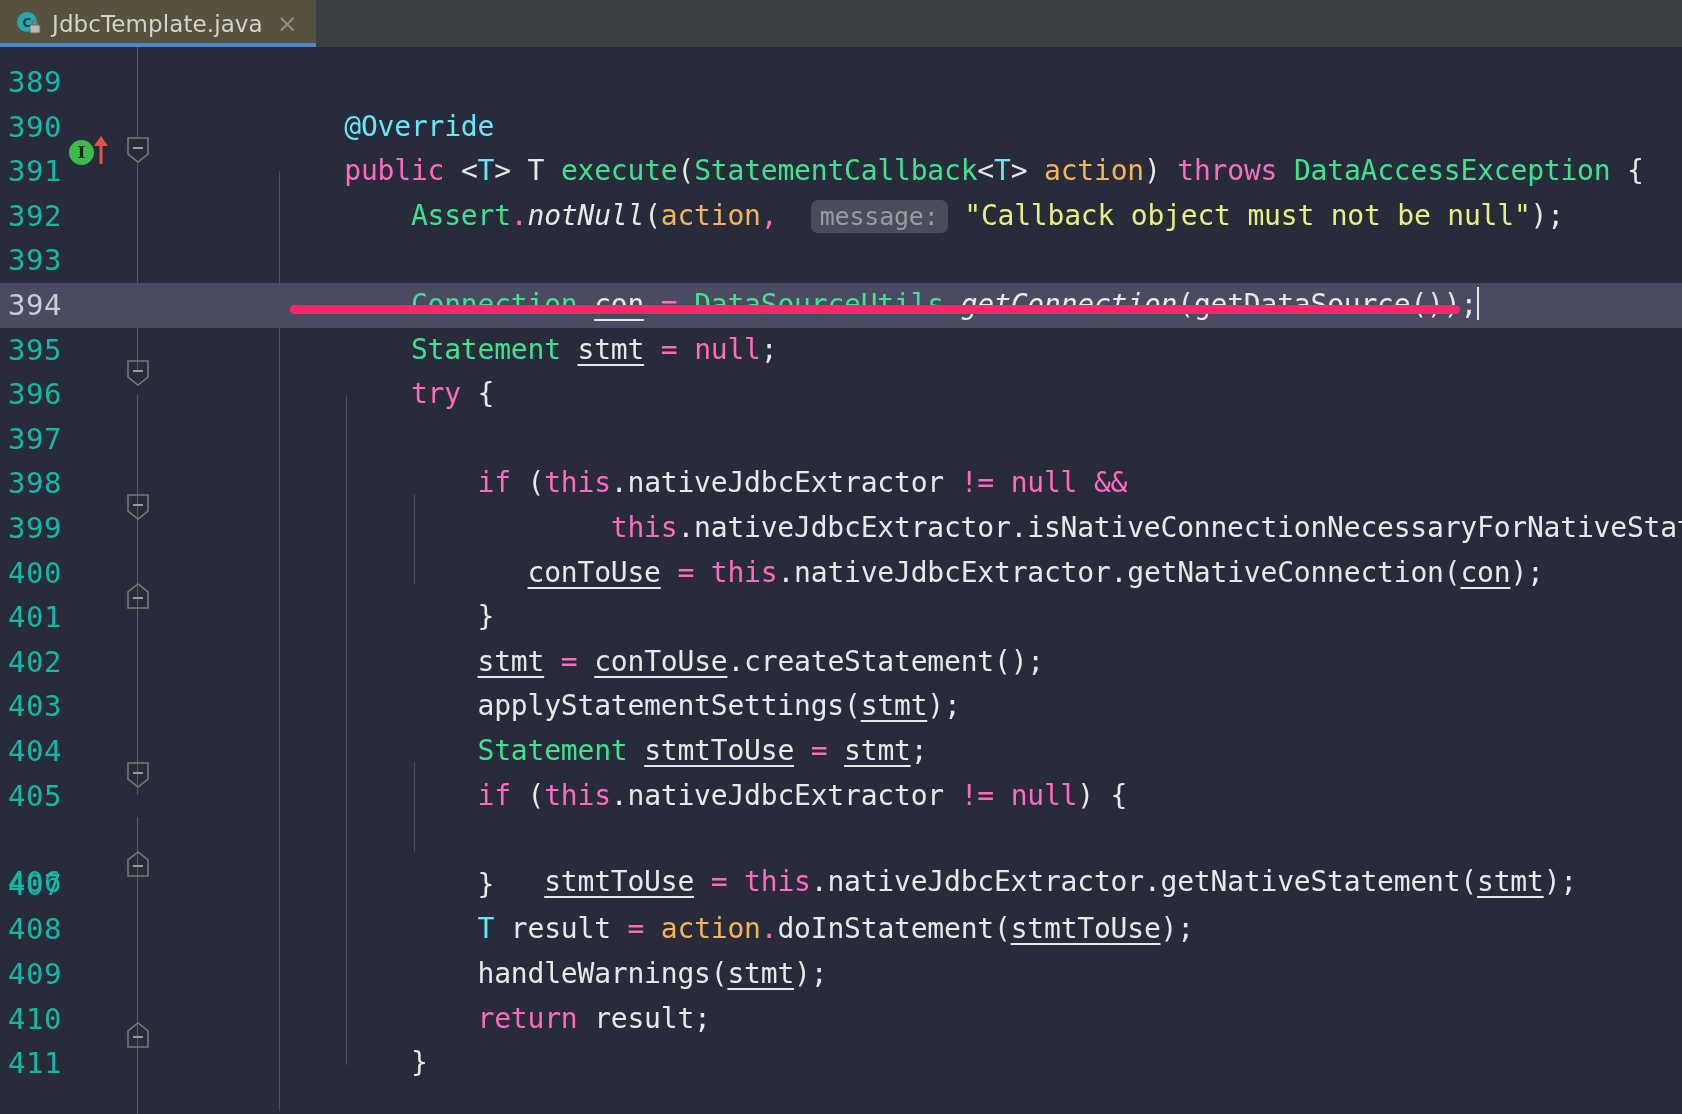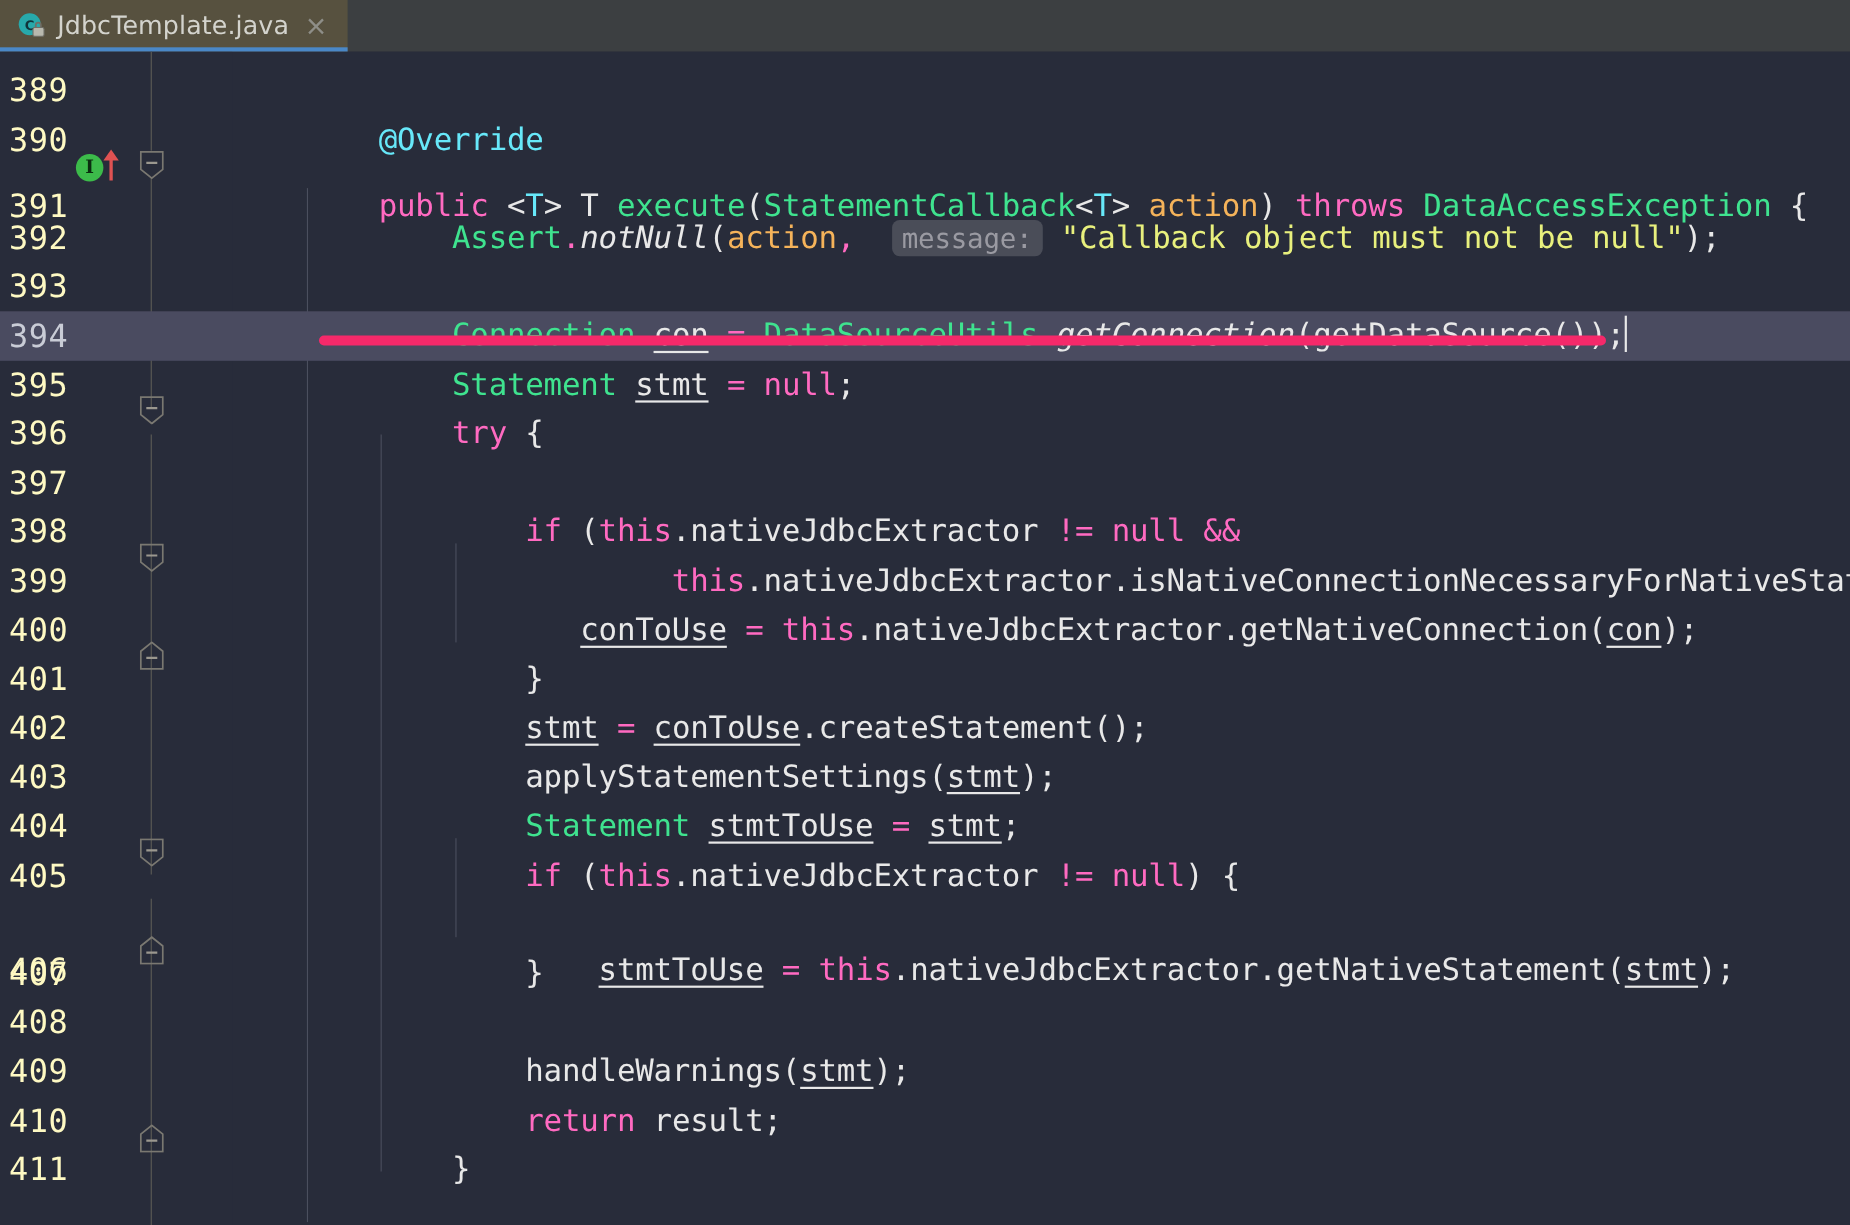--- a/index.html
+++ b/index.html
@@ -103,21 +103,21 @@
   .row.current { background: #4a4b60; }
 
   .lineno {
     position: absolute;
     left: 0;
     width: 62px;
     text-align: right;
     font-family: "DejaVu Sans Mono", monospace;
     font-size: 29px;
     line-height: 44.6px;
-    color: #fef9c3;
+    color: #14b8a6;
     letter-spacing: .5px;
   }
   .row.current .lineno { color: #c9ccd6; }
 
   .code {
     position: absolute;
     left: 211px;
     top: 0;
     height: 44.6px;
     line-height: 44.6px;
@@ -275,21 +275,21 @@
 
   <div id="rows">
       <div class="row" style="top: 13px;">
         <div class="lineno">389</div>
         <div class="code"></div>
       </div>
       <div class="row" style="top: 57.6px;">
         <div class="lineno">390</div>
         <div class="code"><span class="plain">        </span><span class="ann">@Override</span></div>
       </div>
-      <div class="row" style="top: 102.2px; margin-top: 16px;">
+      <div class="row" style="top: 102.2px;">
         <div class="lineno">391</div>
         <div class="code"><span class="plain">        </span><span class="kw">public</span><span class="plain"> </span><span class="plain">&lt;</span><span class="gen">T</span><span class="plain">&gt; T </span><span class="typ">execute</span><span class="plain">(</span><span class="typ">StatementCallback</span><span class="plain">&lt;</span><span class="gen">T</span><span class="plain">&gt; </span><span class="param">action</span><span class="plain">) </span><span class="kw">throws</span><span class="plain"> </span><span class="typ">DataAccessException</span><span class="plain"> {</span></div>
       </div>
       <div class="row" style="top: 146.8px; padding-left: 40px;">
         <div class="lineno">392</div>
         <div class="code"><span class="plain">            </span><span class="typ">Assert</span><span class="dot">.</span><span class="ital">notNull</span><span class="plain">(</span><span class="param">action</span><span class="dot">,</span><span class="plain">  </span><span class="hint">message:</span><span class="plain"> </span><span class="str">"Callback object must not be null"</span><span class="plain">);</span></div>
       </div>
       <div class="row" style="top: 191.4px;">
         <div class="lineno">393</div>
         <div class="code"></div>
@@ -344,20 +344,21 @@
       <div class="row" style="top: 813px;">
         <div class="lineno">406</div>
         <div class="code"><span class="plain">                    </span><span class="uline">stmtToUse</span><span class="plain"> </span><span class="dot">=</span><span class="plain"> </span><span class="kw">this</span><span class="plain">.nativeJdbcExtractor.getNativeStatement(</span><span class="uline">stmt</span><span class="plain">);</span></div>
       </div>
       <div class="row" style="top: 815.8px;">
         <div class="lineno">407</div>
         <div class="code"><span class="plain">                </span><span class="plain">}</span></div>
       </div>
       <div class="row" style="top: 860.4px;">
         <div class="lineno">408</div>
+        <div class="code"><span class="plain">                </span><span class="gen">T</span><span class="plain"> result </span><span class="dot">=</span><span class="plain"> </span><span class="param">action</span><span class="dot">.</span><span class="plain">doInStatement(</span><span class="uline">stmtToUse</span><span class="plain">);</span></div>
       </div>
       <div class="row" style="top: 905px;">
         <div class="lineno">409</div>
         <div class="code"><span class="plain">                </span><span class="plain">handleWarnings(</span><span class="uline">stmt</span><span class="plain">);</span></div>
       </div>
       <div class="row" style="top: 949.6px;">
         <div class="lineno">410</div>
         <div class="code"><span class="plain">                </span><span class="kw">return</span><span class="plain"> result;</span></div>
       </div>
       <div class="row" style="top: 994.2px;">

